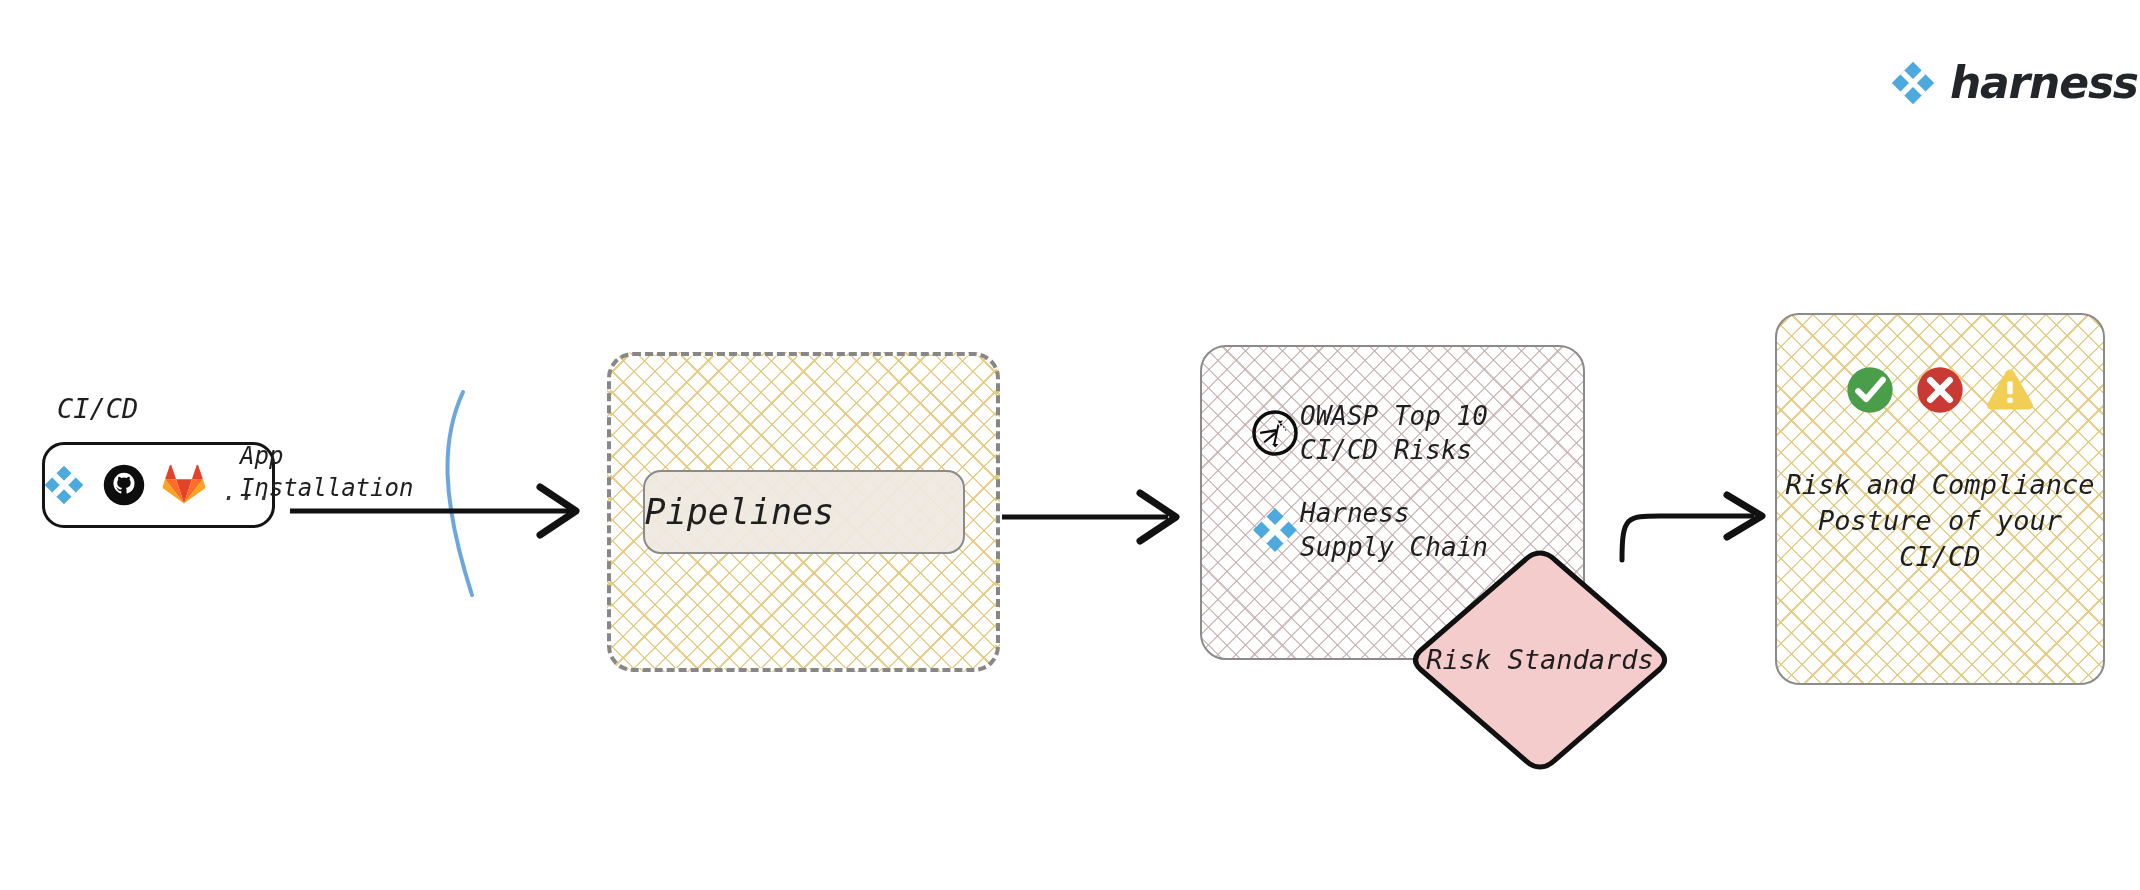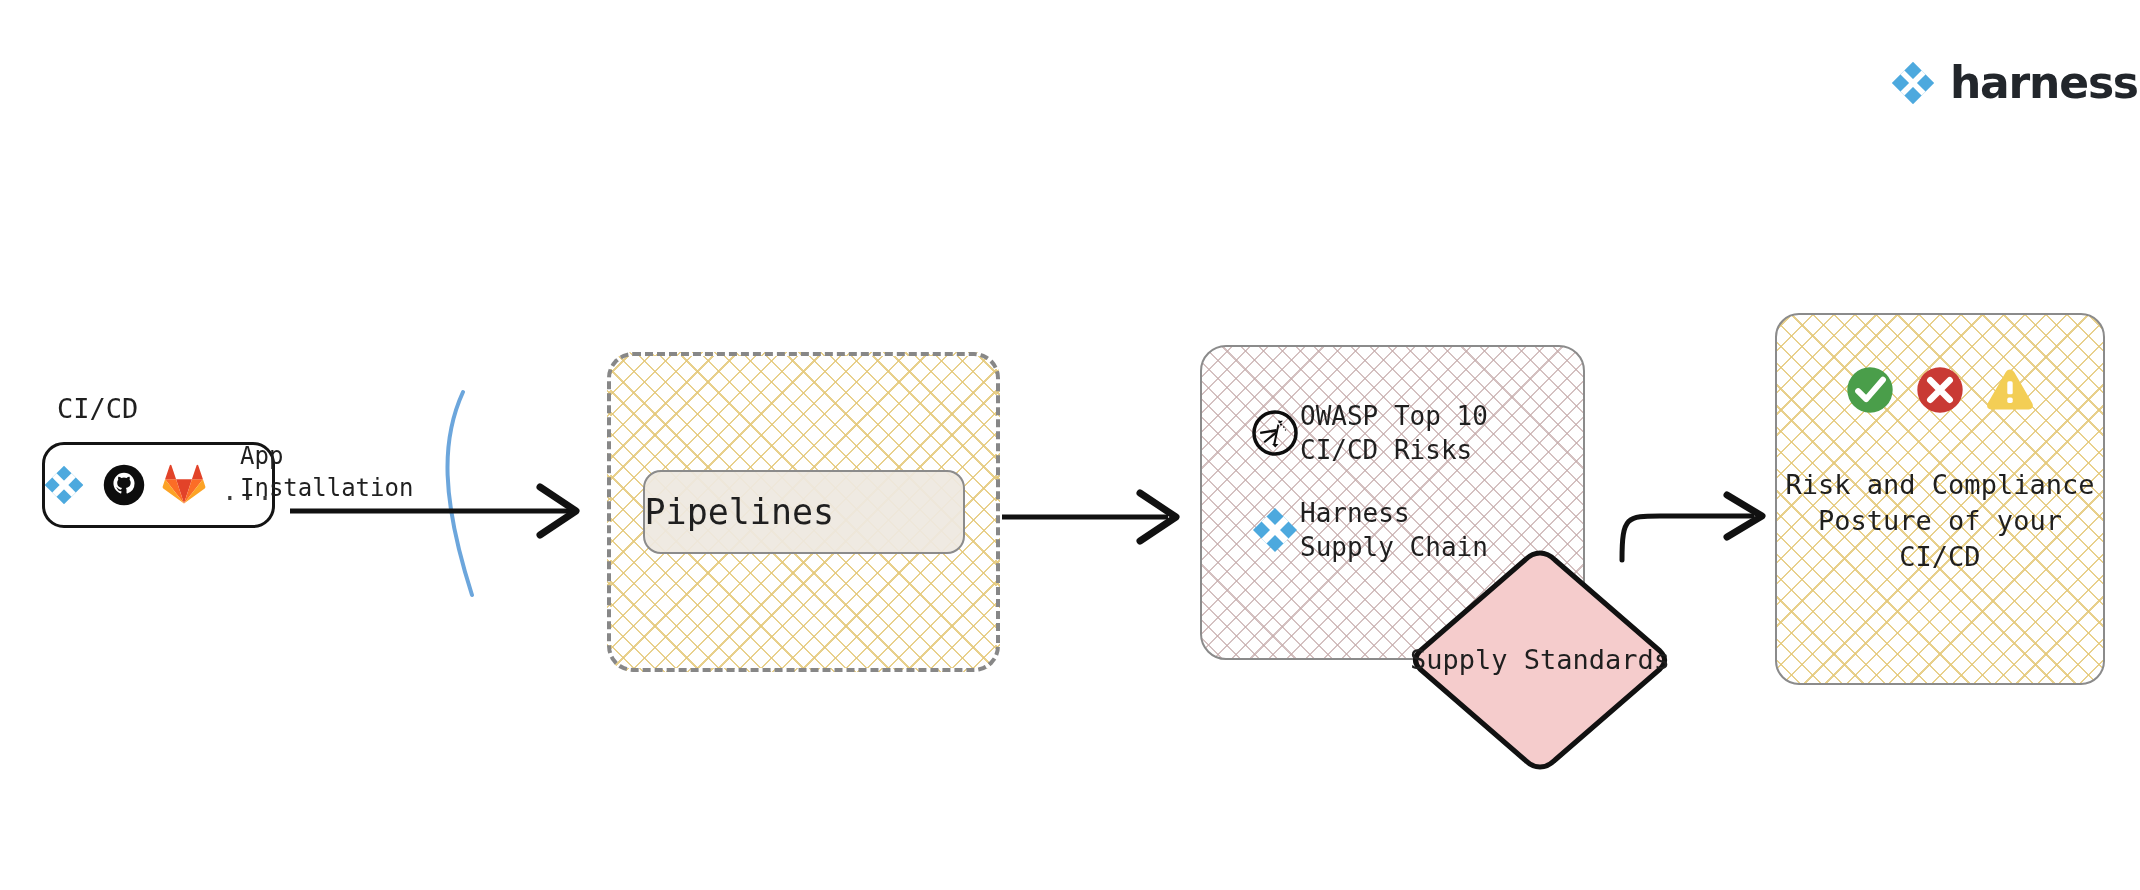--- a/index.html
+++ b/index.html
@@ -1,21 +1,21 @@
 <!DOCTYPE html>
 <html><head>
 <meta charset="utf-8">
 <style>
   html,body{margin:0;padding:0;background:#ffffff;}
   body{
     width:2140px;height:890px;position:relative;overflow:hidden;
     font-family:"DejaVu Sans Mono","Liberation Mono",monospace;
     color:#1f1f1f;
   }
-  .canvas{position:absolute;left:0;top:0;width:2140px;height:890px;}
+  .canvas{position:absolute;left:0;top:0;width:2140px;height:890px;font-style:italic;}
   .abs{position:absolute;}
 
   
   #brand{left:1890px;top:60px;display:flex;align-items:center;gap:14px;}
   #brand .mark{width:46px;height:46px;}
   #brand .wordmark{
     font-family:"DejaVu Sans","Liberation Sans",sans-serif;
     font-size:44px;font-weight:700;letter-spacing:-1.2px;color:#22262b;
     line-height:1;
   }
@@ -243,21 +243,21 @@
       <span class="txt">Harness
 Supply Chain</span>
     </div>
   </div>
 
   <div class="abs" id="apply-standards">
     <svg class="dia" width="270" height="230" viewBox="0 0 270 230" aria-hidden="true">
       <path d="M135 8 C141 8 146 11 150 15 L255 106 C261 112 261 118 255 124 L150 215 C146 219 141 222 135 222
                C129 222 124 219 120 215 L15 124 C9 118 9 112 15 106 L120 15 C124 11 129 8 135 8 Z" fill="#F5CCCC" stroke="#111111" stroke-width="5" stroke-linejoin="round"></path>
     </svg>
-    <div class="dia-text">Supply
+    <div class="dia-text">Risk
 Standards</div>
   </div>
 
   <div class="abs hatch-yellow" id="outcome-box">
     <div id="status-icons">
       <span class="ico">
         <svg viewBox="0 0 100 100" width="54" height="54" aria-hidden="true">
           <circle cx="50" cy="50" r="42" fill="#4A9E4A"></circle>
           <path d="M28 52 L43 67 L74 31" fill="none" stroke="#ffffff" stroke-width="11" stroke-linecap="round" stroke-linejoin="round"></path>
         </svg>

